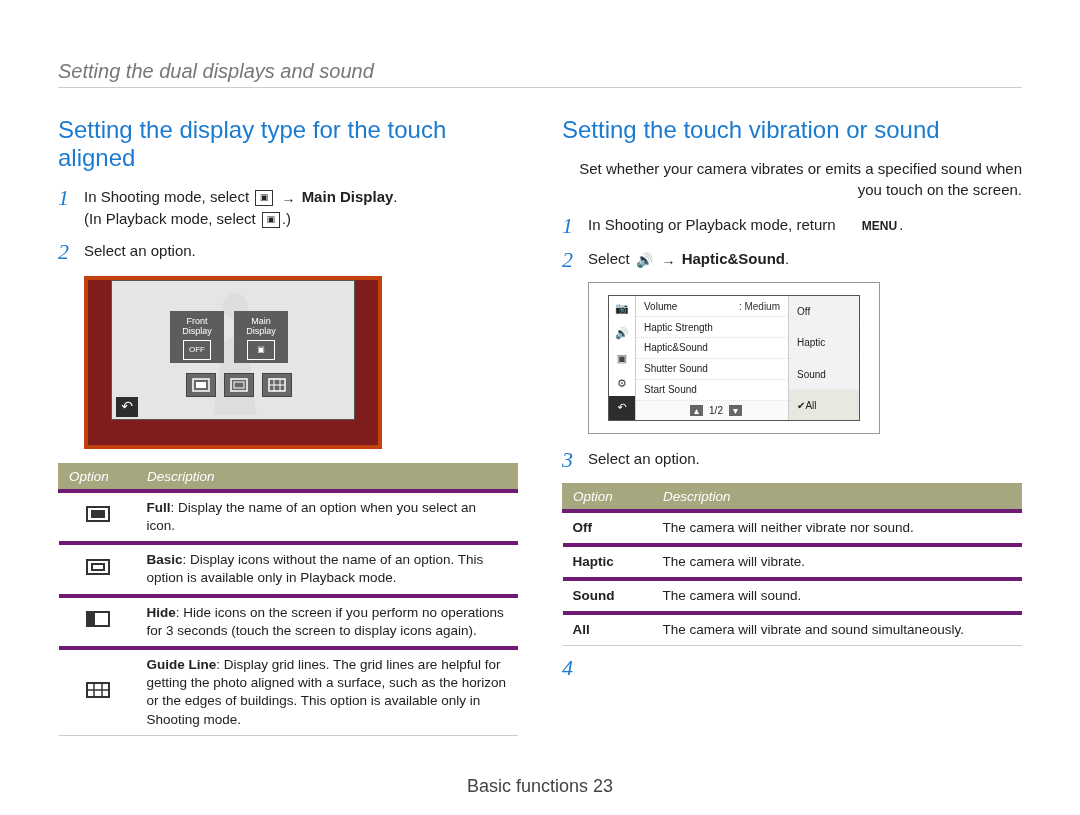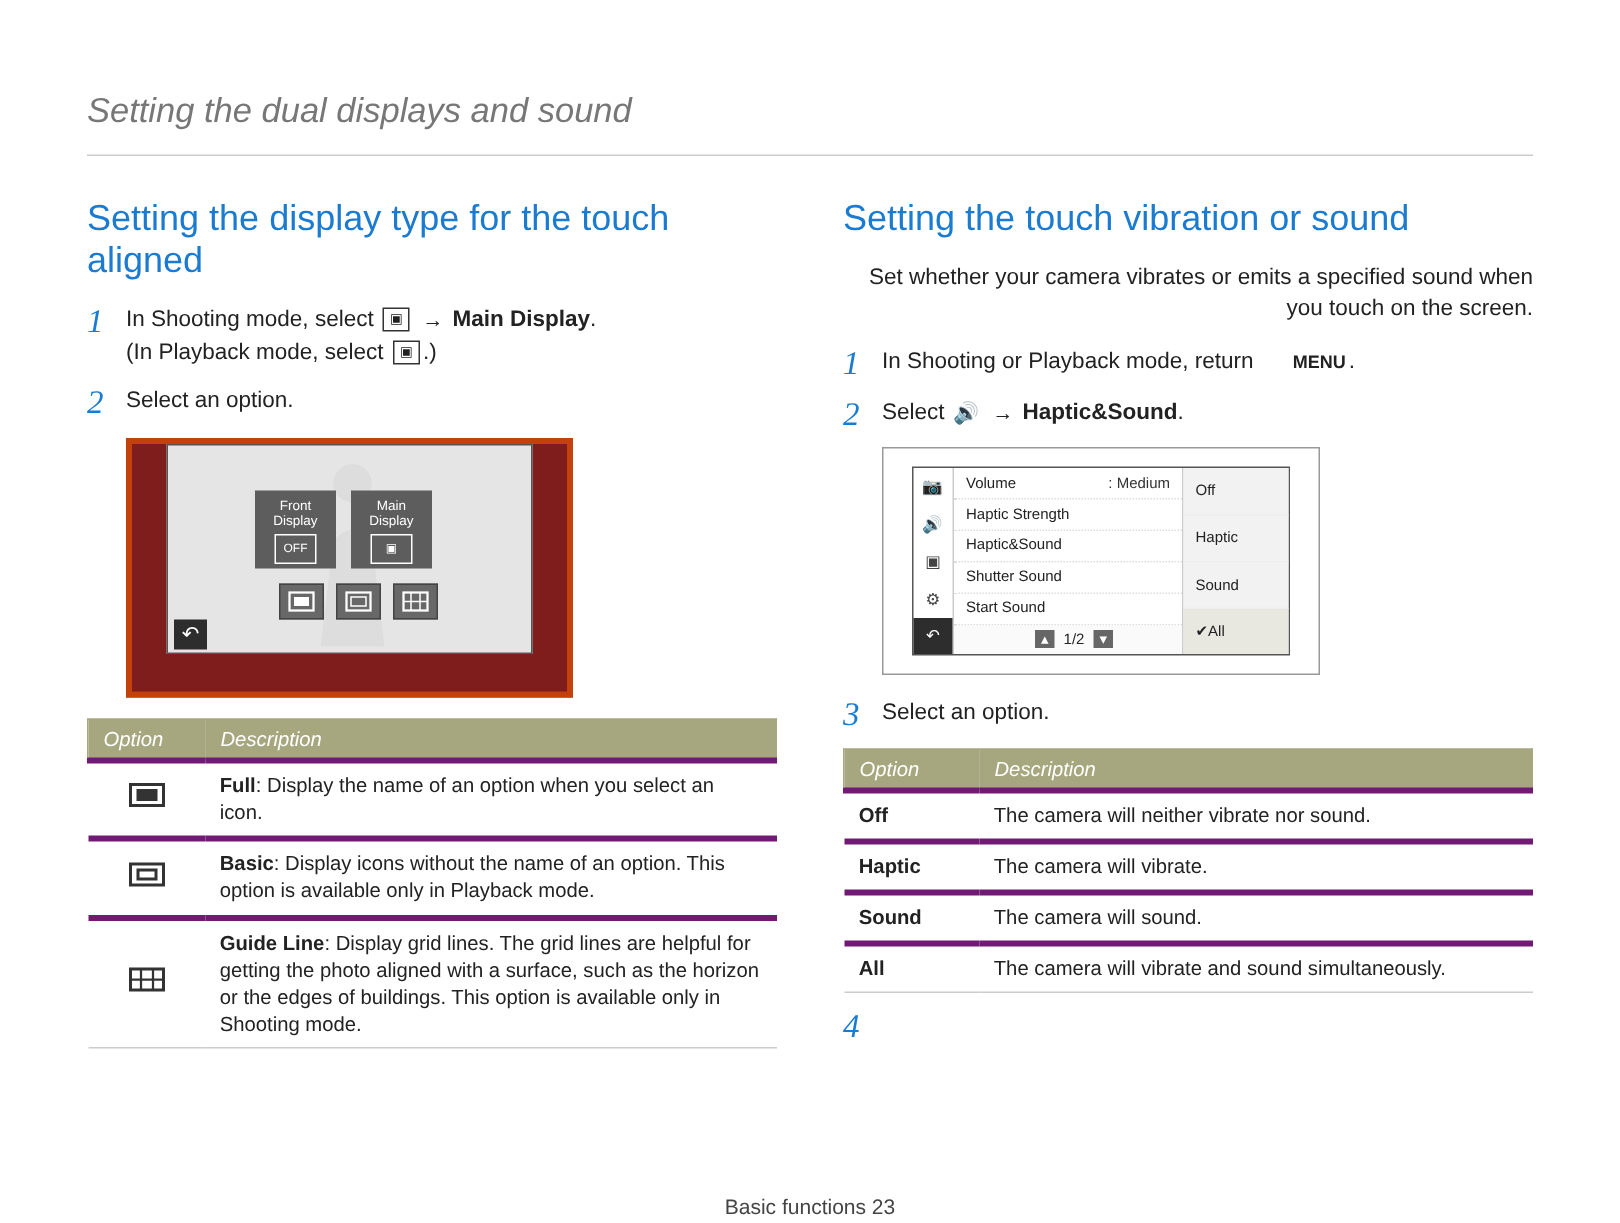--- a/index.html
+++ b/index.html
@@ -13,23 +13,23 @@
   }
   .page {
     width: 1080px;
     height: 815px;
     position: relative;
     box-sizing: border-box;
     padding: 60px 58px 30px 58px;
   }
   .breadcrumb {
     font-style: italic;
-    font-size: 23px;
+    font-size: 20px;
     color: #777;
-    margin-bottom: 16px;
+    margin-bottom: 4px;
   }
   .rule {
     height: 1px;
     background: #ccc;
     margin-bottom: 28px;
   }
   .cols {
     display: flex;
     gap: 44px;
   }
@@ -166,23 +166,23 @@
     padding: 6px 10px;
     vertical-align: middle;
     line-height:1.35;
   }
   table.opts td:first-child { width:58px; text-align:center; }
   table.opts.opts2 td:first-child { width:70px; text-align:left; font-weight:bold;}
   .cell-icon{display:inline-block;width:26px;height:20px;}
 
   .footer {
     position:absolute;
-    bottom:3px; left:0; width:100%;
+    bottom:18px; left:0; width:100%;
     text-align:center;
-    font-size:14px;
+    font-size:18px;
     color:#444;
     margin-top:47px;
   }
 </style>
 </head>
 <body>
 
 <div class="page">
   <div class="breadcrumb">Setting the dual displays and sound</div>
   <div class="rule"></div>
@@ -269,20 +269,27 @@
         <tr>
           <td><span class="cell-icon"><svg viewBox="0 0 26 20">
                     <rect x="2" y="3" width="22" height="14" fill="none" stroke="#333" stroke-width="2"></rect>
                     <rect x="7" y="7" width="12" height="6" fill="none" stroke="#333" stroke-width="2"></rect>
                   </svg></span></td>
           <td><span class="bold">Basic</span>: <span>Display icons without the name of an option. This option is available only in Playback mode.</span></td>
         </tr>
         <tr>
           <td><span class="cell-icon"><svg viewBox="0 0 26 20">
                     <rect x="2" y="3" width="22" height="14" fill="none" stroke="#333" stroke-width="2"></rect>
+                    <rect x="2" y="3" width="8" height="14" fill="#333"></rect>
+                  </svg></span></td>
+          <td><span class="bold">Hide</span>: <span>Hide icons on the screen if you perform no operations for 3 seconds (touch the screen to display icons again).</span></td>
+        </tr>
+        <tr>
+          <td><span class="cell-icon"><svg viewBox="0 0 26 20">
+                    <rect x="2" y="3" width="22" height="14" fill="none" stroke="#333" stroke-width="2"></rect>
                     <line x1="9" y1="3" x2="9" y2="17" stroke="#333" stroke-width="1.5"></line>
                     <line x1="17" y1="3" x2="17" y2="17" stroke="#333" stroke-width="1.5"></line>
                     <line x1="2" y1="10" x2="24" y2="10" stroke="#333" stroke-width="1.5"></line>
                   </svg></span></td>
           <td><span class="bold">Guide Line</span>: <span>Display grid lines. The grid lines are helpful for getting the photo aligned with a surface, such as the horizon or the edges of buildings. This option is available only in Shooting mode.</span></td>
         </tr>
       </tbody>
         </table>
     </div>
 

